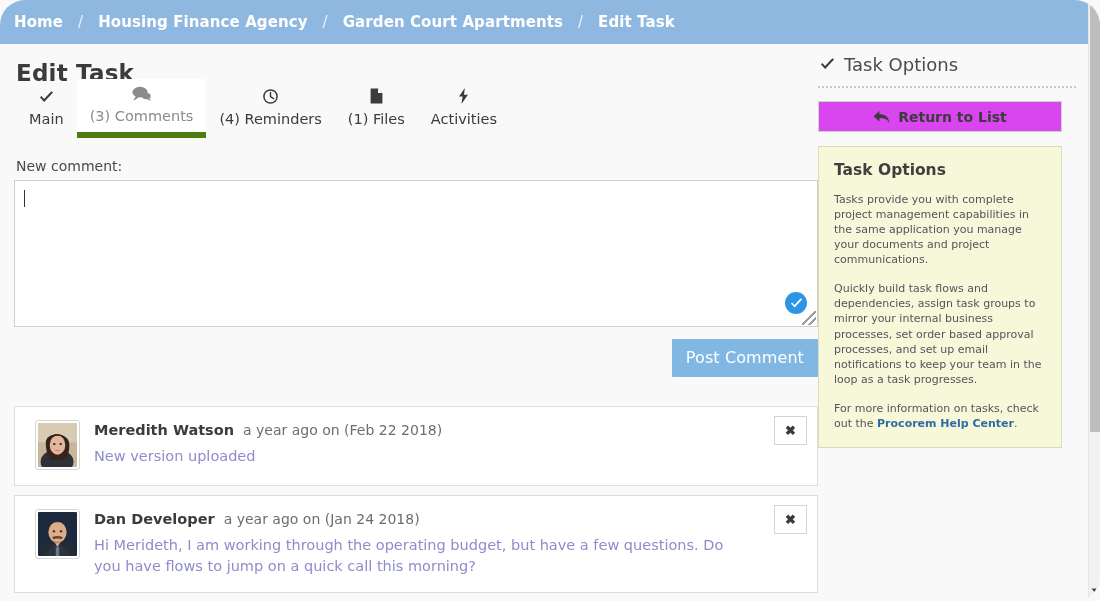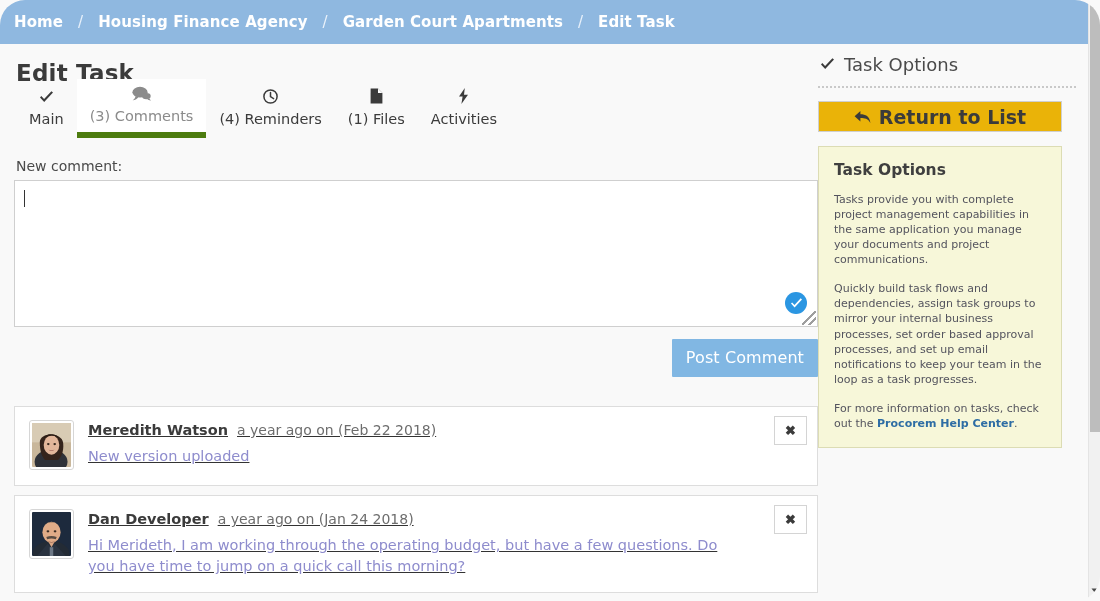--- a/index.html
+++ b/index.html
@@ -123,22 +123,22 @@
   }
 
   
   .comment-list { margin-top: 29px; }
   .comment-card {
     position: relative;
     width: 804px;
     background: #ffffff;
     border: 1px solid #dddddd;
     margin-bottom: 9px;
-    padding: 13px 14px 15px 14px;
-    display: flex; gap: 14px; text-decoration: underline;
+    padding: 13px 14px 15px 20px;
+    display: flex; gap: 14px;
   }
   .avatar {
     width: 45px; height: 50px; flex: 0 0 45px;
     border: 1px solid #d6d6d6;
     background: #ffffff; padding: 2px;
     border-radius: 3px;
     overflow: hidden;
   }
   .avatar .face { width: 100%; height: 100%; position: relative; overflow: hidden; border-radius: 1px; }
   .avatar .face svg { display: block; width: 100%; height: 100%; }
@@ -176,24 +176,24 @@
     padding-left: 2px;
   }
   .options-head .ico svg { display: block; }
   .dotted-sep {
     margin: 11px 0 13px 0;
     border-top: 2px dotted #c9c9c9;
     height: 0;
   }
   .return-btn {
     width: 244px; height: 31px;
-    background: #eab308;
+    background: #d946ef;
     border: 1px solid #cfcfcf;
     display: flex; align-items: center; justify-content: center; gap: 8px;
-    font-size: 19px; font-weight: bold; color: #3b3b3b;
+    font-size: 14px; font-weight: bold; color: #3b3b3b;
     cursor: pointer;
     font-family: inherit;
   }
   .return-btn .ico svg { display: block; }
   .details-panel {
     margin-top: 14px;
     width: 244px;
     background: #f7f7d9;
     border: 1px solid #dcdcb4;
     padding: 14px 15px 16px 15px;
@@ -366,21 +366,21 @@
                 <path d="M18 33 Q22.5 35 27 33 Q22.5 36.5 18 33 Z" fill="#7d4f42"></path>
                 <rect x="20.5" y="40" width="4" height="10" fill="#6c7785"></rect>
               </svg>
             </div>
           </div>
           <div class="cmt-body">
             <div class="cmt-head">
               <span class="cmt-author">Dan Developer</span>
               <span class="cmt-time">a year ago on (Jan 24 2018)</span>
             </div>
-            <div class="cmt-text">Hi Merideth, I am working through the operating budget, but have a few questions. Do you have time to jump on a quick call this morning?</div>
+            <div class="cmt-text">Hi Merideth, I am working through the operating budget, but have a few questions. Do you have flows to jump on a quick call this morning?</div>
           </div>
           <button class="del-btn">✖</button>
         </div>
 
       </div>
     </div>
 
     <div class="right-col">
 
       <div class="options-head">

